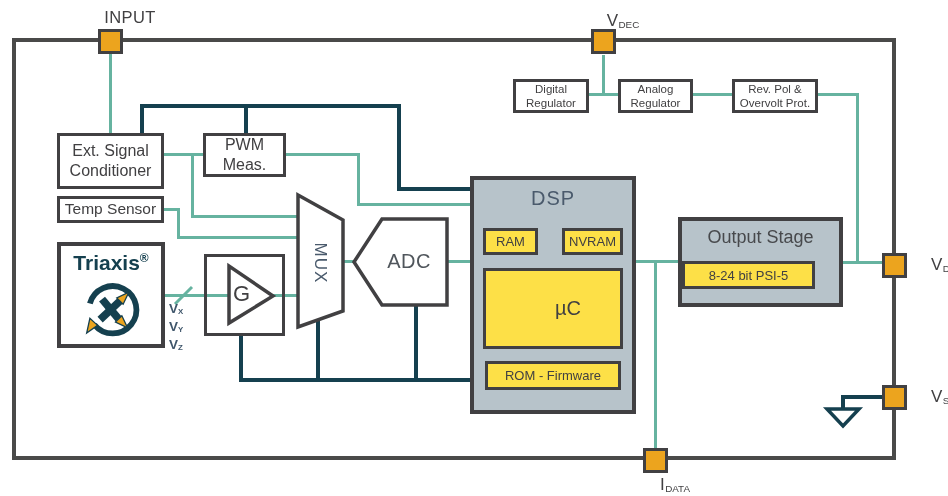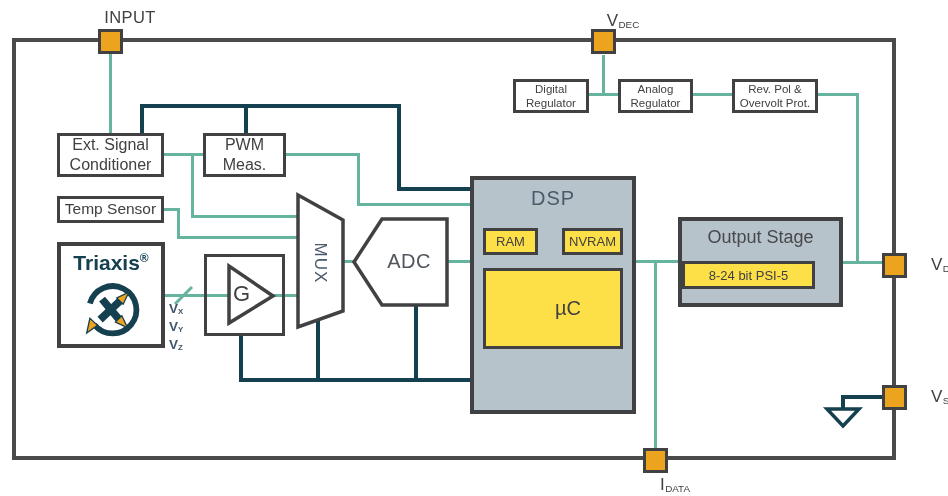--- a/index.html
+++ b/index.html
@@ -83,21 +83,21 @@
 
   <div class="frame"></div>
 
   <svg class="abs" style="left:0;top:0;" width="948" height="496" viewBox="0 0 948 496">
     <polygon class="shape" points="298,195 343,220 343,311 298,327"></polygon>
     <polygon class="shape" points="354,262 382,219 447,219 447,305 382,305"></polygon>
     <polygon points="827,409 859,409 843,426" style="fill:#fff;stroke:var(--navy);stroke-width:3.5;"></polygon>
     <line x1="175" y1="304" x2="192" y2="287" style="stroke:var(--teal);stroke-width:3;"></line>
   </svg>
 
-  <div class="box" style="left:57px;top:133px;width:107px;height:44px;font-size:16px;">
+  <div class="box" style="left:57px;top:133px;width:107px;height:56px;font-size:16px;">
     <span>Ext. Signal</span>
     <span>Conditioner</span>
   </div>
 
   <div class="box" style="left:203px;top:133px;width:83px;height:44px;font-size:16px;">
     <span>PWM</span>
     <span>Meas.</span>
   </div>
 
   <div class="box" style="left:57px;top:196px;width:107px;height:27px;font-size:15.5px;">
@@ -130,20 +130,23 @@
     <div class="title" style="margin-top:7px;font-size:20px;color:var(--slate);letter-spacing:1px;">DSP</div>
     <div class="inner" style="left:9px;top:48px;width:55px;height:27px;font-size:13px;">
         <span>RAM</span>
       </div>
     <div class="inner" style="left:88px;top:48px;width:61px;height:27px;font-size:13px;">
         <span>NVRAM</span>
       </div>
     <div class="inner" style="left:9px;top:88px;width:140px;height:81px;font-size:20px;padding-left:30px;">
         <span>µC</span>
       </div>
+    <div class="inner" style="left:11px;top:181px;width:136px;height:29px;font-size:13px;">
+        <span>ROM - Firmware</span>
+      </div>
   </div>
 
   <div class="gray" style="left:678px;top:217px;width:165px;height:90px;">
     <div class="title" style="margin-top:6px;font-size:18px;color:#47494c;">Output Stage</div>
     <div class="inner" style="left:0;top:40px;width:133px;height:28px;font-size:13px;">
         <span>8-24 bit PSI-5</span>
       </div>
   </div>
 
   <div class="box" style="left:513px;top:79px;width:76px;height:34px;font-size:11.5px;">

